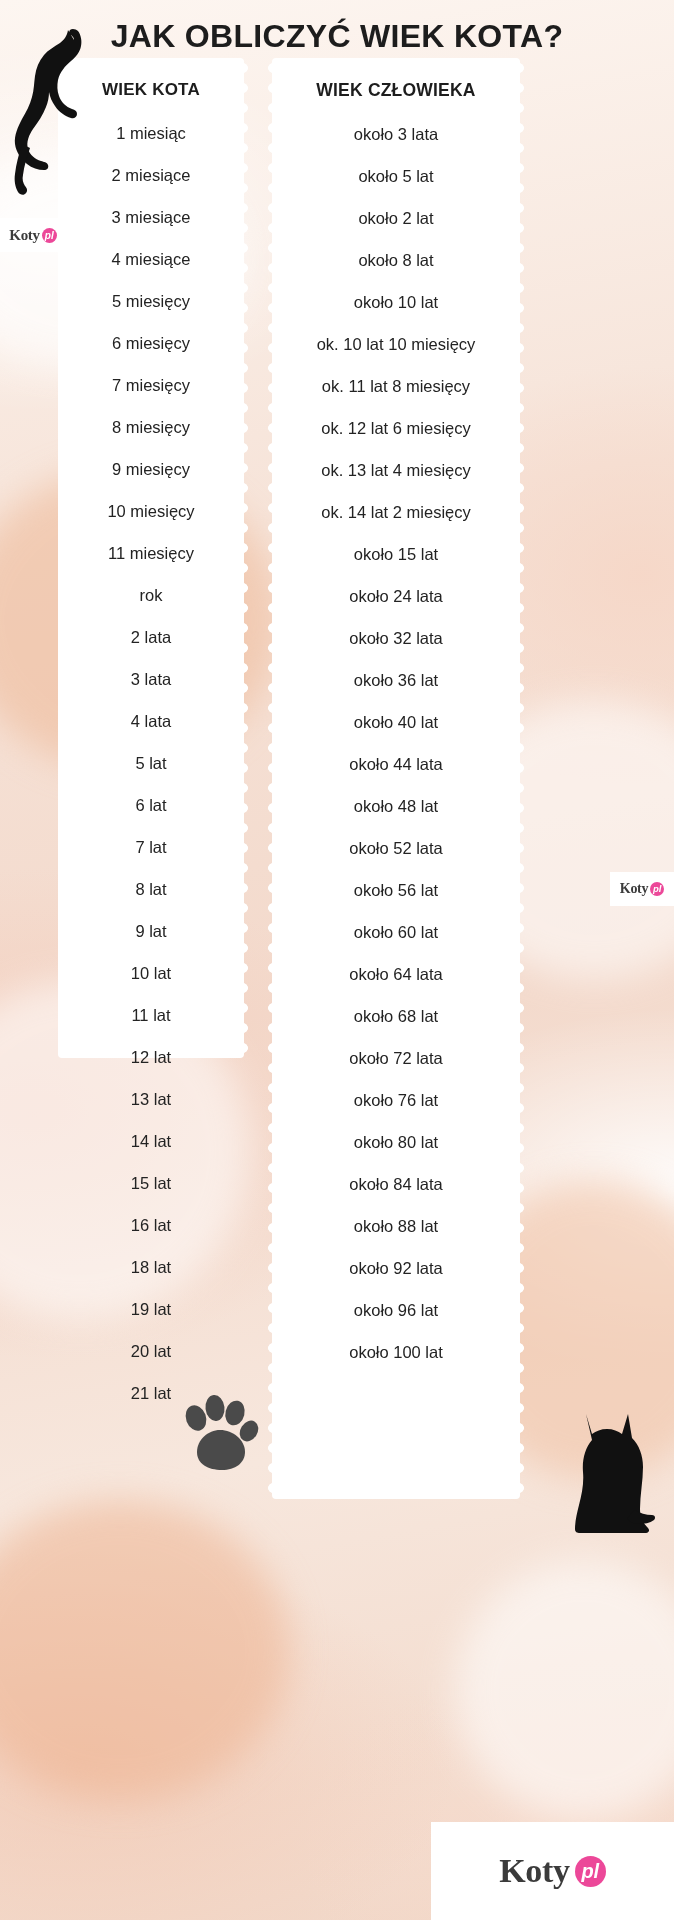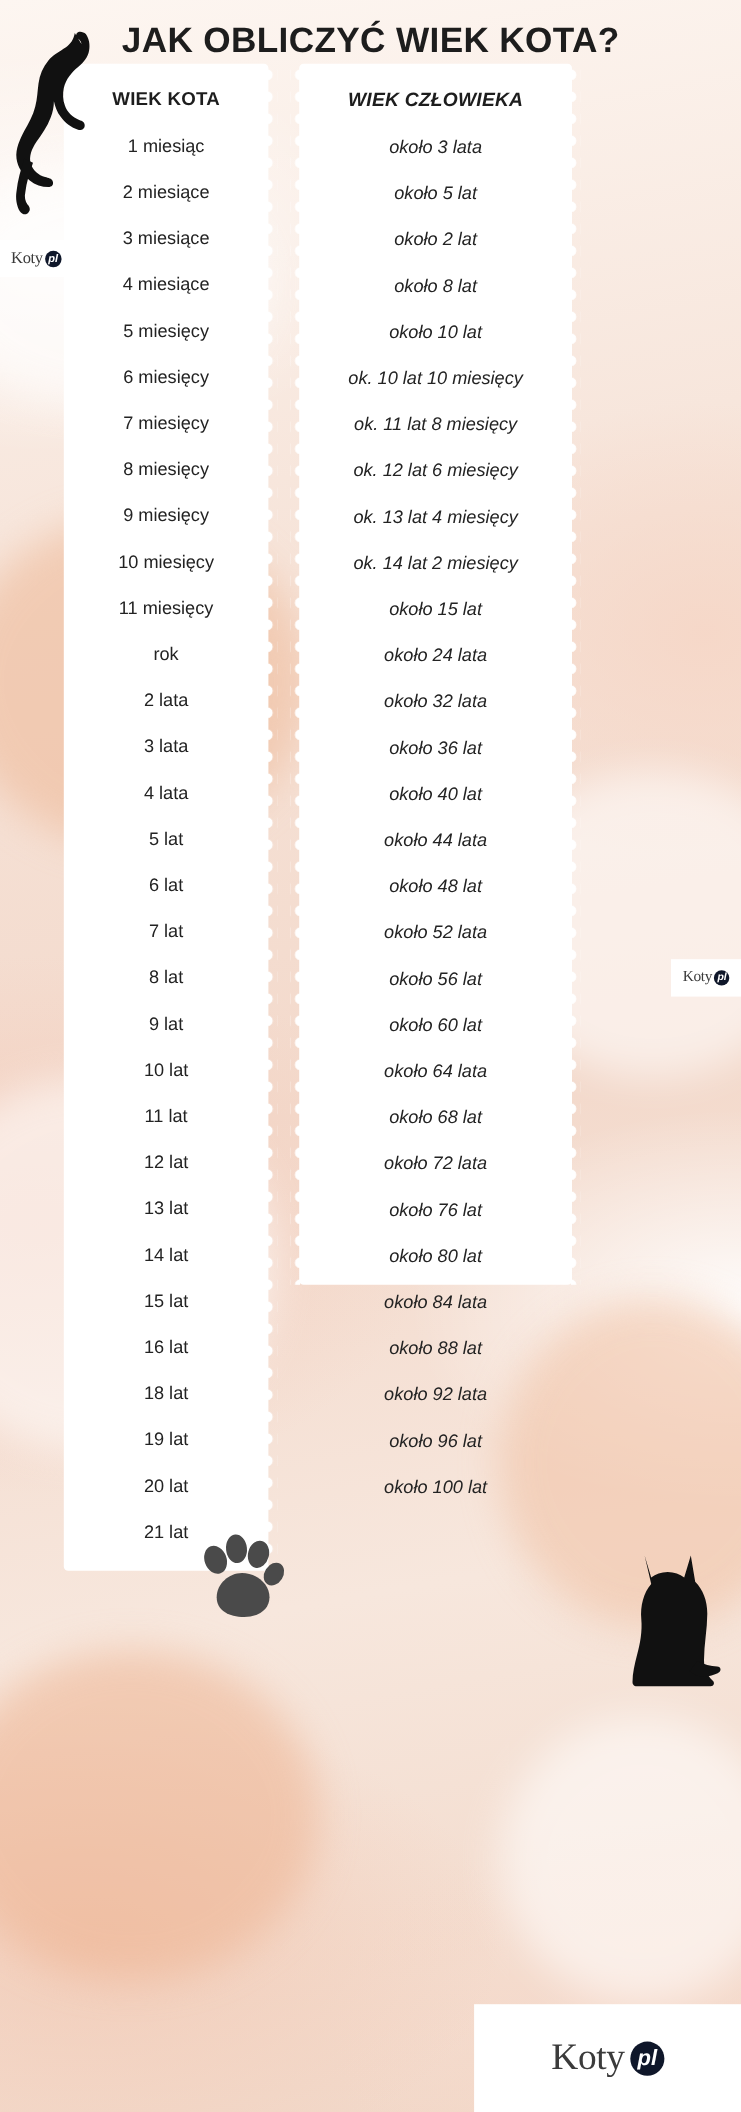--- a/index.html
+++ b/index.html
@@ -58,22 +58,22 @@
 
   
   .col {
     position: absolute;
     top: 58px;
     background: #ffffff;
     border-radius: 4px;
     z-index: 4;
     box-shadow: 0 0 0 0 rgba(0,0,0,0);
   }
-  #col-cat   { left: 58px;  width: 186px; height: 1370px; }
-  #col-human { left: 272px; width: 248px; height: 1110px; font-style: italic; }
+  #col-cat   { left: 58px;  width: 186px; height: 1000px; }
+  #col-human { left: 272px; width: 248px; height: 1441px; }
 
   
   .scallop {
     position: absolute;
     top: 0;
     width: 9px;
     height: 100%;
     background-image: radial-gradient(circle 5px at 0px 10px, #ffffff 4.6px, rgba(255,255,255,0) 5.2px);
     background-size: 9px 20px;
     background-repeat: repeat-y;
@@ -134,27 +134,27 @@
   .logo-box {
     position: absolute;
     background: #ffffff;
     display: flex;
     align-items: center;
     justify-content: center;
     z-index: 8;
   }
   .logo-text {
     font-family: "Liberation Serif", serif;
-    font-weight: normal;
+    font-weight: bold;
     color: #3b3b3b;
     letter-spacing: -.3px;
   }
   .logo-pill {
     display: inline-block;
-    background: #0f172a;
+    background: #ec4899;
     color: #ffffff;
     border-radius: 50%;
     text-align: center;
     font-family: "Liberation Sans", sans-serif;
     font-style: italic;
     font-weight: bold;
   }
 
   #logo-tl {
     left: 0; top: 218px; width: 66px; height: 34px;

